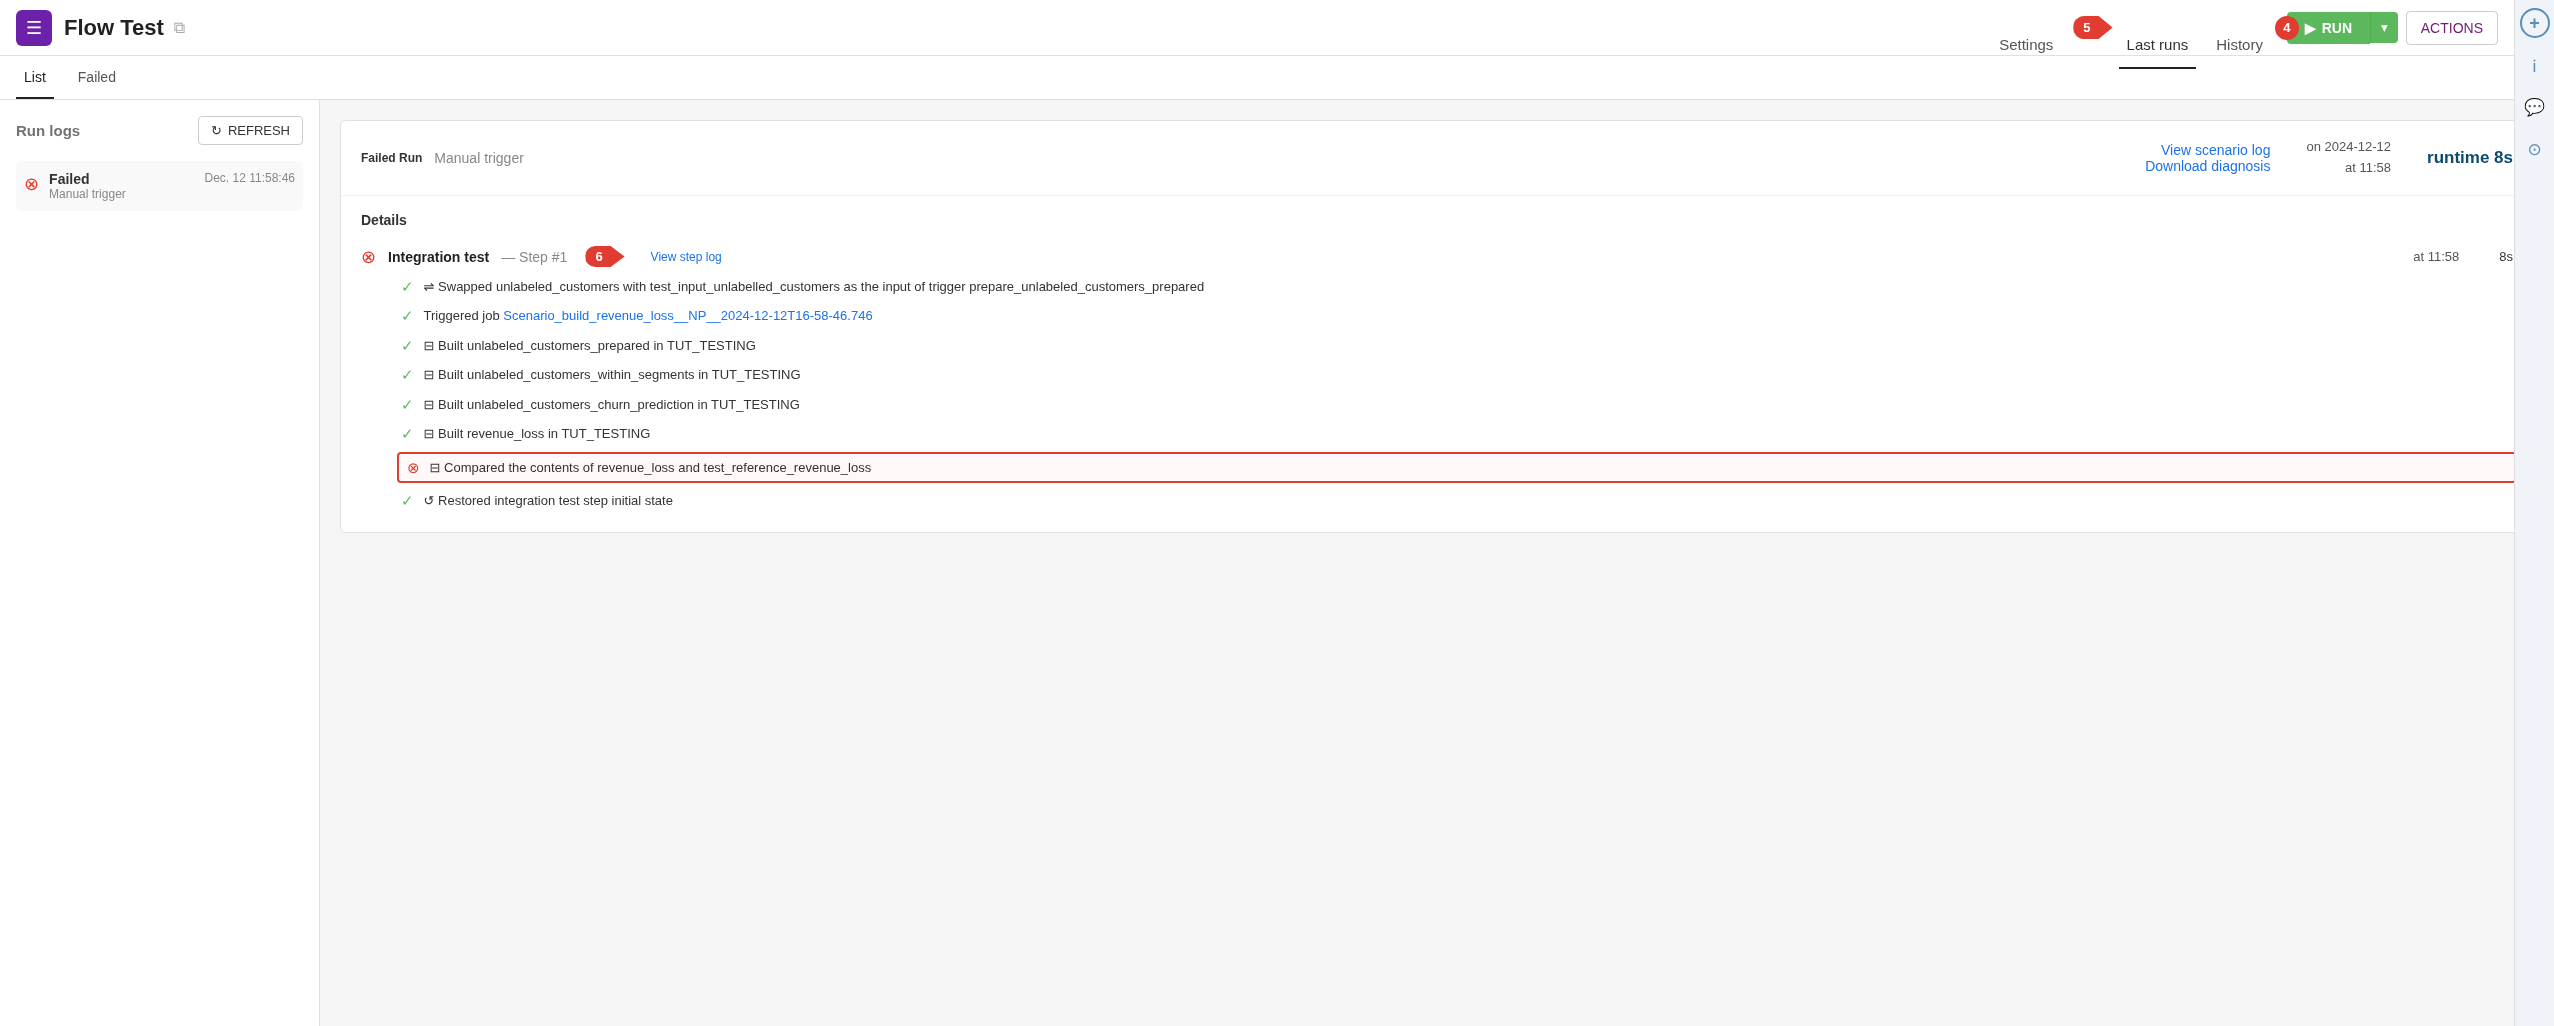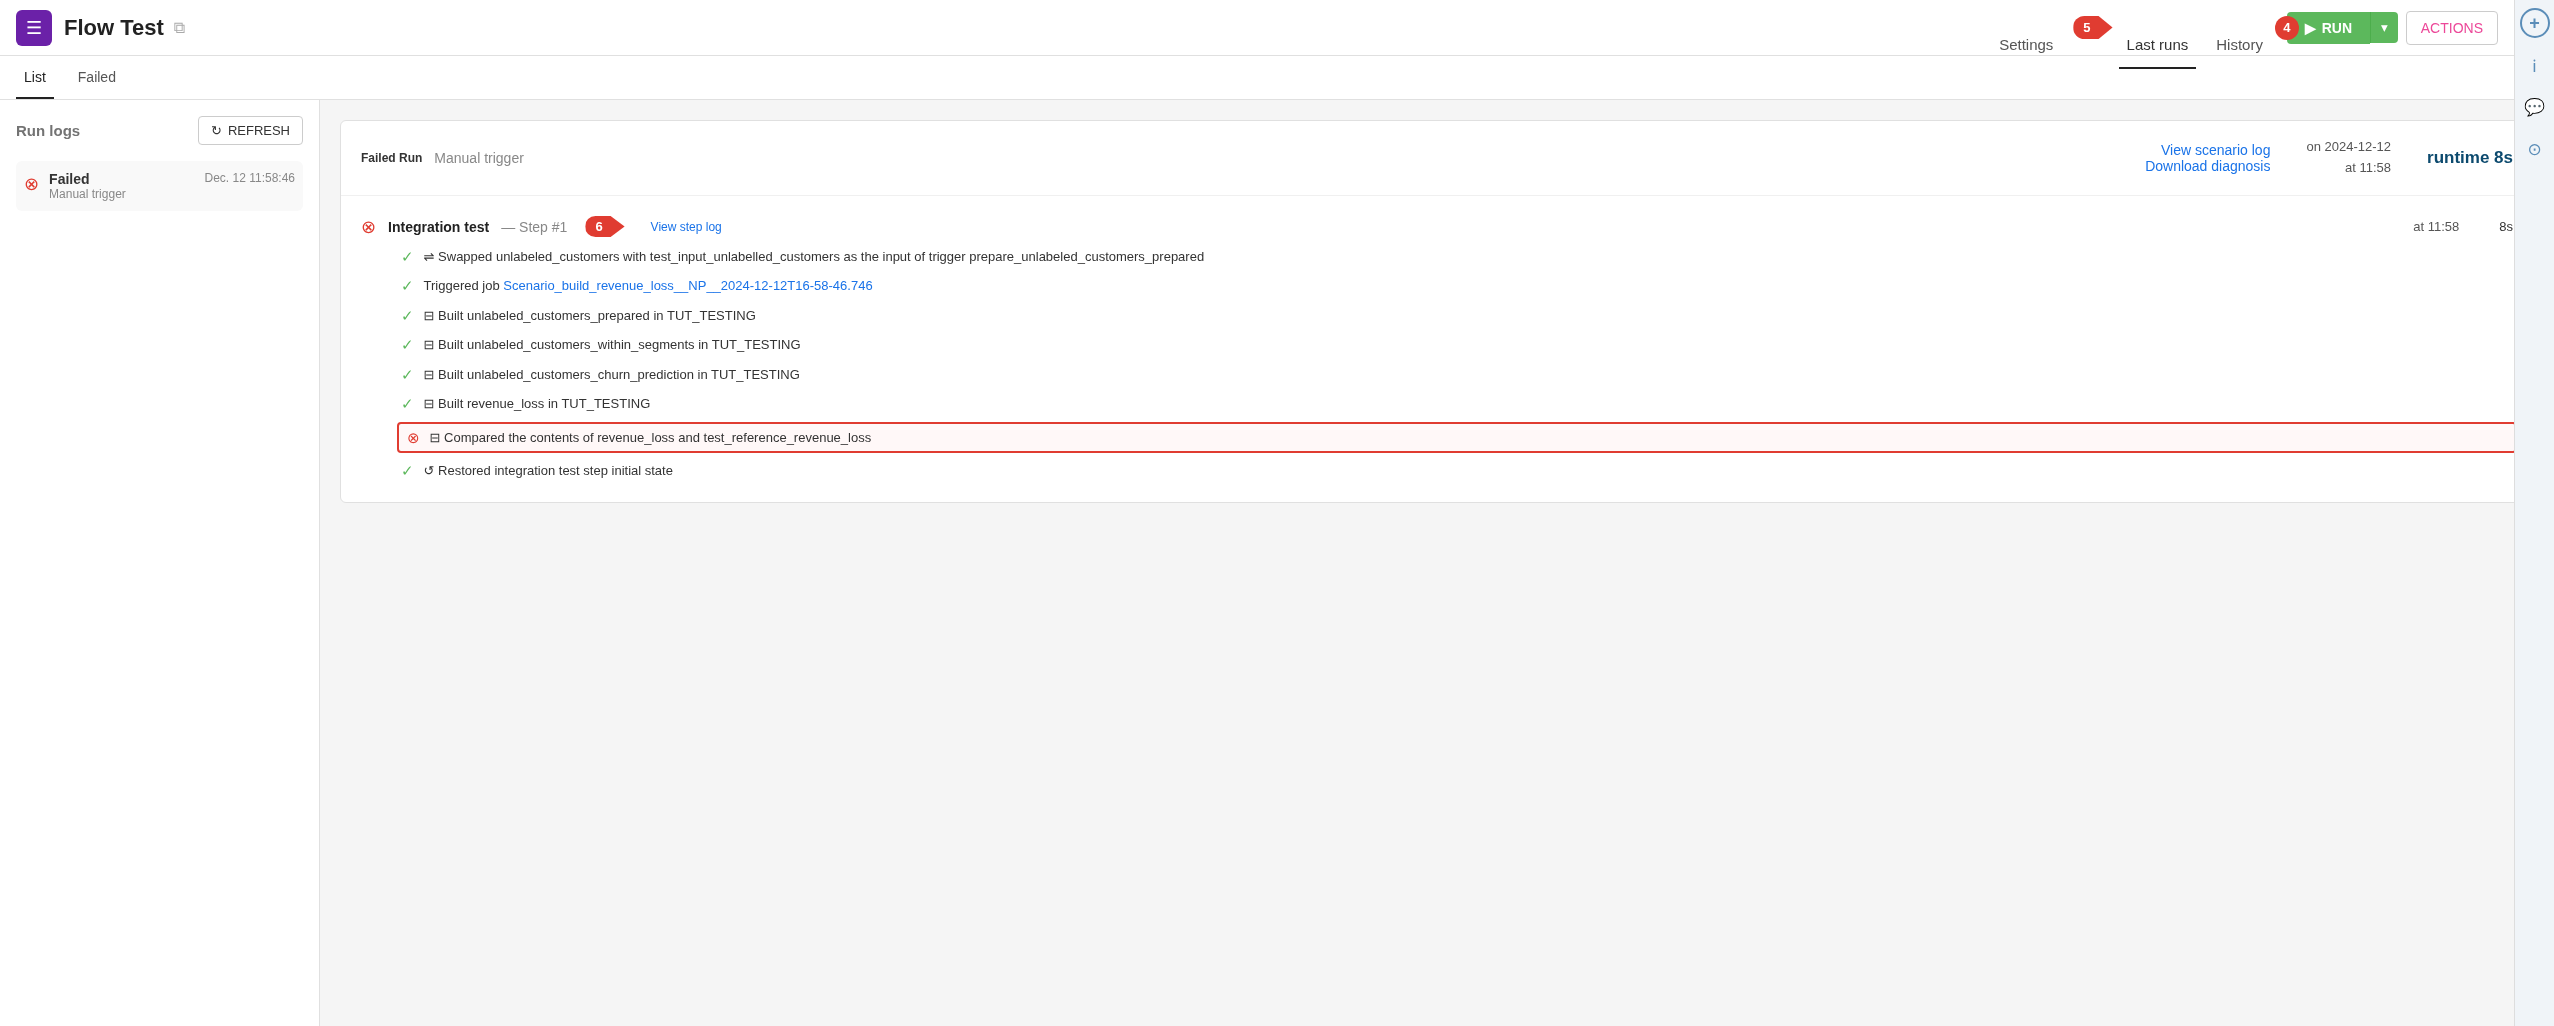--- a/index.html
+++ b/index.html
@@ -53,21 +53,21 @@
       background: #5cb85c; color: #fff; border: none; padding: 8px 18px;
       font-size: 14px; font-weight: 600; cursor: pointer;
       border-radius: 4px 0 0 4px;
       display: flex; align-items: center; gap: 6px;
     }
     .run-btn-dropdown {
       background: #5cb85c; color: #fff; border: none; border-left: 1px solid #4cae4c;
       padding: 8px 10px; cursor: pointer; border-radius: 0 4px 4px 0;
     }
     .actions-btn {
-      border: 1px solid #ccc; background: #fff; color: #ec4899;
+      border: 1px solid #ccc; background: #fff; color: #701a75;
       padding: 8px 14px; border-radius: 4px; cursor: pointer; font-size: 14px;
       margin-right: 16px;
     }
     .back-btn {
       color: #555; font-size: 20px; cursor: pointer; margin-left: 4px;
     }
     .right-sidebar-icons {
       position: fixed; right: 0; top: 0; height: 100%;
       display: flex; flex-direction: column; align-items: center;
       background: #f0f4f8; border-left: 1px solid #ddd;
@@ -277,20 +277,21 @@
           <a class="link-blue" href="#">Download diagnosis</a>
         </div>
         <div class="run-card-header-date">
           <div>on 2024-12-12</div>
           <div>at 11:58</div>
         </div>
         <span class="run-card-header-runtime">runtime 8s</span>
       </div>
 
       <div class="run-card-body">
+        <div class="details-title">Details</div>
 
         <div class="step-row">
           <span class="step-icon fail">⊗</span>
           <span class="step-name">Integration test</span>
           <span class="step-number">— Step #1</span>
 
           <span style="display:inline-flex;align-items:center;background:#e03c31;color:#fff;font-weight:700;font-size:13px;border-radius:14px;padding:3px 22px 3px 10px;clip-path:polygon(0 0, calc(100% - 14px) 0, 100% 50%, calc(100% - 14px) 100%, 0 100%);margin:0 6px;">6</span>
           <a class="view-step-log link-blue" href="#">View step log</a>
           <div class="step-row-right">
             <span class="step-at-time">at 11:58</span>

